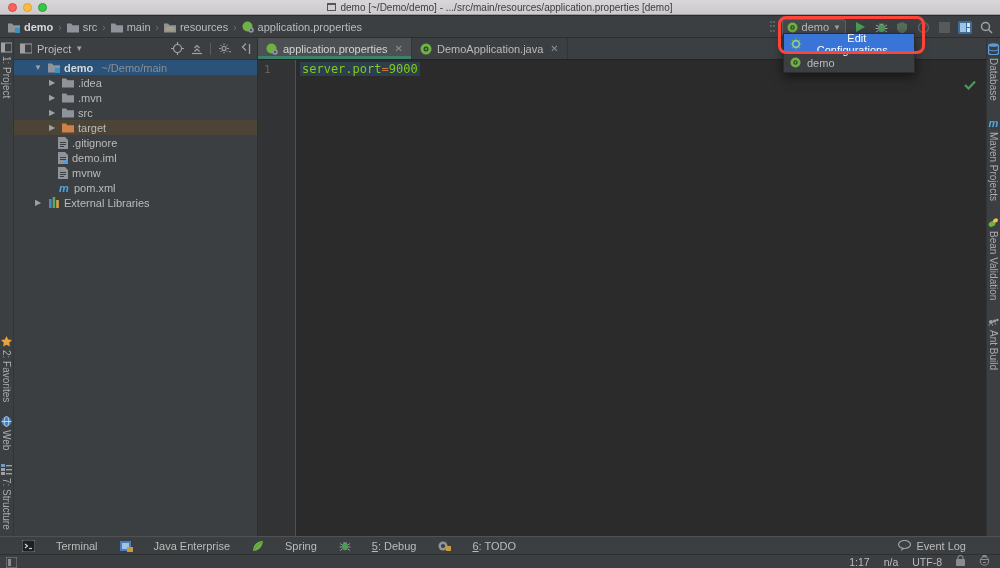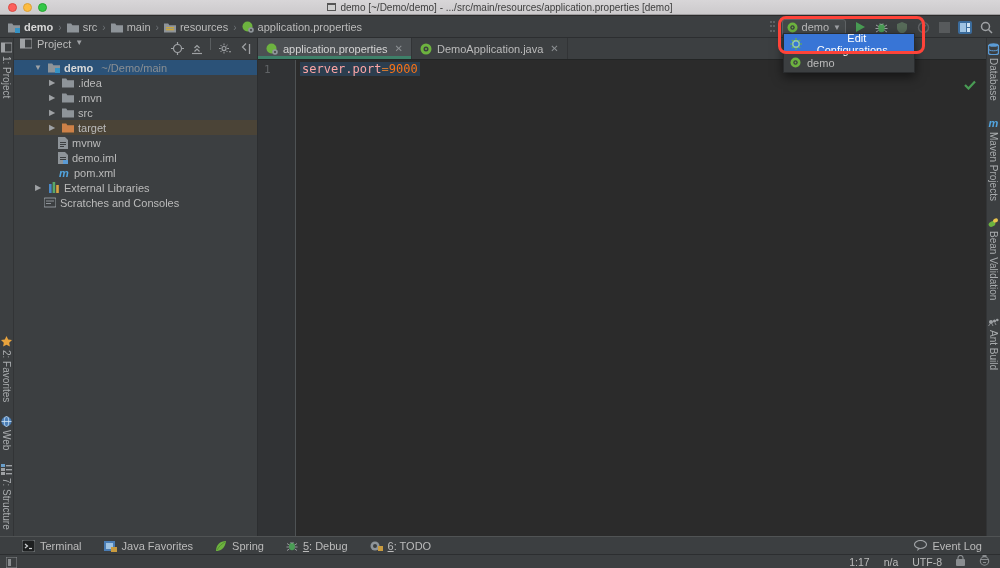--- a/index.html
+++ b/index.html
@@ -47,21 +47,21 @@
   
   .stripe { position:absolute; top:38px; height:498px; width:14px; background:#3c3f41; display:flex; flex-direction:column; align-items:center; z-index:5;}
   .stripe.left { left:0; border-right:1px solid #323436; }
   .stripe.right { left:986px; width:14px; border-left:1px solid #323436; }
   .vitem { display:flex; flex-direction:column; align-items:center; gap:3px; cursor:default; }
   .vtext { writing-mode:vertical-rl; font-size:10px; color:#a9acae; white-space:nowrap; }
   .stripe .sp { flex:1 0 auto; }
 
   
   .projpanel { position:absolute; left:14px; top:38px; width:244px; height:498px; background:#3c3f41; border-right:1px solid #2c2e30; }
-  .phead { height:22px; display:flex; padding:0 6px; font-size:11px; color:#bbbbbb; border-bottom:1px solid #333639; }
+  .phead { height:22px; display:flex; align-items:center; padding:0 6px; font-size:11px; color:#bbbbbb; border-bottom:1px solid #333639; }
   .phead .ptitle { margin-left:5px; }
   .phead .caret { color:#9fa2a5; font-size:8px; margin-left:4px; }
   .phead .spacer { flex:1; }
   .phead .hicon { margin-left:7px; display:flex; align-items:center; }
   .phead .divider { width:1px; height:12px; background:#5a5e60; margin-left:7px; }
 
   .tree { font-size:11px; color:#bbbbbb; }
   .trow { height:15px; display:flex; align-items:center; gap:4px; white-space:nowrap; cursor:default; }
   .trow .arrow { width:12px; text-align:center; color:#9fa2a5; font-size:8px; flex:0 0 12px;}
   .trow.sel { background:#2b5278; }
@@ -76,29 +76,29 @@
   .tabbar { height:22px; background:#3c3f41; border-bottom:1px solid #232525; display:flex; align-items:stretch; }
   .tab { position:relative; display:flex; align-items:center; gap:5px; padding:0 8px; font-size:11px; color:#bbbbbb; border-right:1px solid #323436; cursor:default;}
   .tab.active { background:#4c5053; color:#d4d4d4; }
   .tab.active .under { position:absolute; left:0; right:0; bottom:0; height:3px; background:#3e8069; }
   .tab .x { color:#8c9093; font-size:10px; margin-left:2px; }
   .edbody { position:relative; display:flex; height:476px; }
   .gutter { width:38px; background:#313335; border-right:1px solid #4e5254; color:#606366;
     font-family:"DejaVu Sans Mono", monospace; font-size:11px; padding:3px 0 0 6px; }
   .code { font-family:"DejaVu Sans Mono", monospace; font-size:12px; padding:2px 0 0 4px; }
   .codeline { background:#2c3e4f; padding:0 2px; }
-  .k { color:#fca5a5; } .s { color:#cc7832; } .v { color:#f97316; }
+  .k { color:#84cc16; } .s { color:#cc7832; } .v { color:#84cc16; }
   .edcheck { position:absolute; right:10px; top:16px; }
 
   
   .btoolbar { position:absolute; left:0; top:536px; width:1000px; height:18px; background:#3c3f41;
     border-top:1px solid #505354; display:flex; align-items:center; gap:22px; padding-left:22px; font-size:11px; color:#bbbbbb; }
-  .btn { display:flex; align-items:center; gap:5px; cursor:default; }
+  .btn { display:flex; align-items:center; gap:21px; cursor:default; }
   .u { text-decoration:underline; }
-  .eventlog { margin-left:auto; margin-right:18px; display:flex; align-items:center; gap:5px; }
+  .eventlog { margin-left:auto; margin-right:34px; display:flex; align-items:center; gap:5px; }
 
   
   .statusbar { position:absolute; left:0; top:554px; width:1000px; height:14px; background:#3c3f41;
     border-top:1px solid #2c2e30; display:flex; align-items:center; font-size:10.5px; color:#bbbbbb; }
   .statusbar .msg { margin-left:26px; }
   .sright { margin-left:auto; display:flex; align-items:center; gap:14px; padding-right:10px; }
   .swicon { position:absolute; left:6px; top:2px; }
 </style>
 </head>
 <body>
@@ -388,50 +388,52 @@
           </svg>
         <span>target</span>
       </div>
       <div class="trow padf">
         <svg width="10" height="12">
             <path d="M0 0h7l3 3v9H0z" fill="#8e9499"></path>
             <rect x="2" y="5" width="6" height="1" fill="#3c3f41"></rect>
             <rect x="2" y="7" width="6" height="1" fill="#3c3f41"></rect>
             <rect x="2" y="9" width="4" height="1" fill="#3c3f41"></rect>
           </svg>
-        <span>mvnw</span>
+        <span>.gitignore</span>
       </div>
       <div class="trow padf">
         <svg width="10" height="12">
             <path d="M0 0h7l3 3v9H0z" fill="#8e9499"></path>
             <rect x="2" y="5" width="6" height="1" fill="#3c3f41"></rect>
             <rect x="2" y="7" width="6" height="1" fill="#3c3f41"></rect>
             <rect x="5" y="8" width="5" height="4" fill="#5b9bd5"></rect>
           </svg>
         <span>demo.iml</span>
       </div>
       <div class="trow padf">
+        <svg width="10" height="12">
+            <path d="M0 0h7l3 3v9H0z" fill="#8e9499"></path>
+            <rect x="2" y="5" width="6" height="1" fill="#3c3f41"></rect>
+            <rect x="2" y="7" width="6" height="1" fill="#3c3f41"></rect>
+            <rect x="2" y="9" width="4" height="1" fill="#3c3f41"></rect>
+          </svg>
+        <span>mvnw</span>
+      </div>
+      <div class="trow padf">
         <span class="mglyph">m</span>
         <span>pom.xml</span>
       </div>
       <div class="trow pad0">
         <span class="arrow">▶</span>
         <svg width="12" height="11">
             <rect x="1" y="2" width="2.6" height="9" fill="#4a88c7"></rect>
             <rect x="4.6" y="0" width="2.6" height="11" fill="#59a869"></rect>
             <rect x="8.2" y="3" width="2.6" height="8" fill="#d9a343"></rect>
           </svg>
         <span>External Libraries</span>
-      </div>
-      <div class="trow pads">
-        <svg width="12" height="11">
-            <rect x="0" y="1" width="12" height="9" rx="1" fill="none" stroke="#8e9499" stroke-width="1.2"></rect>
-            <path d="M2 4h8M2 6.5h5" stroke="#8e9499" stroke-width="1"></path>
-          </svg>
-        <span>Scratches and Consoles</span>
       </div>
     </div>
   </div>
 
   <div class="editor">
     <div class="tabbar">
       <div class="tab active">
         <svg width="12" height="12">
             <circle cx="5.5" cy="5.5" r="5" fill="#6db33f"></circle>
             <circle cx="9" cy="9" r="2.8" fill="#8e9499"></circle>
@@ -474,21 +476,21 @@
           <path d="M7 8.5h3" stroke="#cfd2d4" stroke-width="1.2"></path>
         </svg>
       <span>Terminal</span>
     </span>
     <span class="btn">
       <svg width="13" height="12">
           <rect x="0" y="1" width="11" height="10" fill="#4a7db5"></rect>
           <rect x="2" y="3" width="7" height="6" fill="#9fc3e2"></rect>
           <rect x="7" y="7" width="6" height="5" fill="#c99b3f"></rect>
         </svg>
-      <span>Java Favorites</span>
+      <span>Java Enterprise</span>
     </span>
     <span class="btn">
       <svg width="12" height="12">
           <path d="M11 1C5 1 1 5 1 11c4 0 9-2 10-10z" fill="#6db33f"></path>
           <path d="M2 10C4 6 7 4 10 2" stroke="#4e8a2b" stroke-width=".8" fill="none"></path>
         </svg>
       <span>Spring</span>
     </span>
     <span class="btn">
       <svg width="12" height="12">

